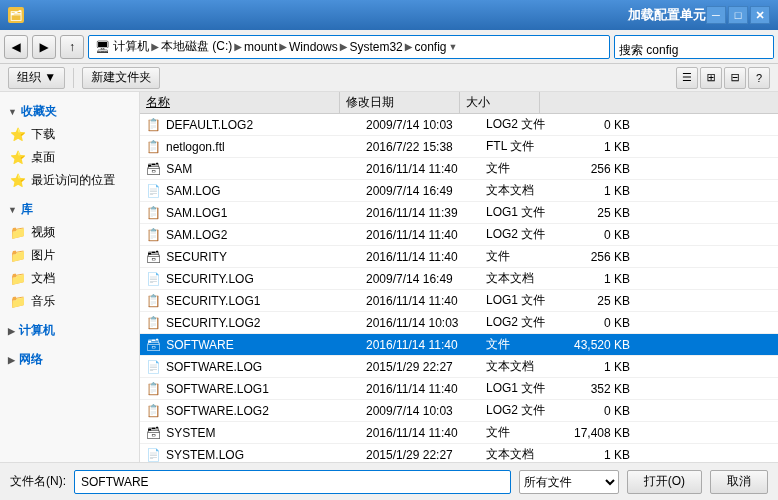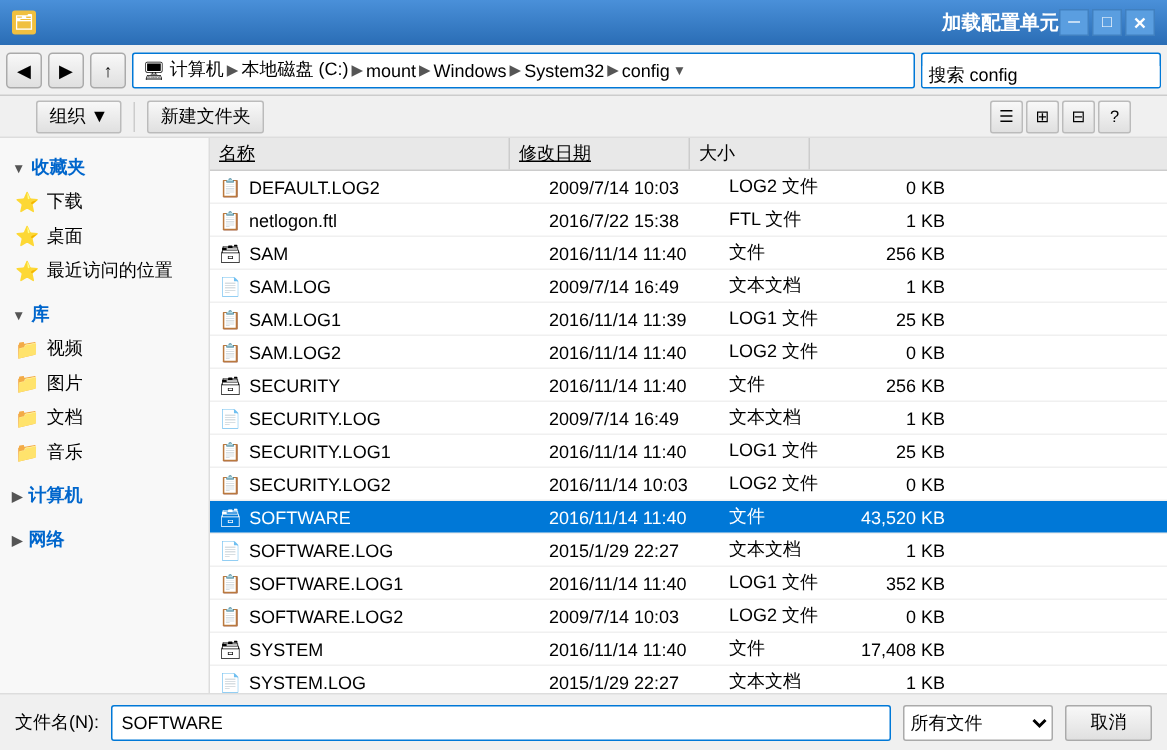--- a/index.html
+++ b/index.html
@@ -106,21 +106,21 @@
       font-size: 12px;
       padding: 0 4px;
     }
 
     
     .toolbar {
       background: #f0f0f0;
       height: 28px;
       display: flex;
       align-items: center;
-      padding: 0 24px;
+      padding: 0 8px;
       border-bottom: 1px solid #ddd;
       gap: 8px;
     }
     .toolbar-btn {
       height: 22px;
       padding: 0 8px;
       background: linear-gradient(to bottom, #f8f8f8, #e0e0e0);
       border: 1px solid #bbb;
       border-radius: 2px;
       cursor: pointer;
@@ -193,21 +193,21 @@
       padding: 0 6px;
       font-size: 12px;
       color: #000;
       border-right: 1px solid #ccc;
       height: 100%;
       display: flex; align-items: center;
       cursor: pointer;
       user-select: none;
     }
     .col-name { width: 200px; text-decoration: underline; }
-    .col-date { width: 120px; text-decoration: underline; }
+    .col-date { width: 120px; }
     .col-type { width: 80px; }
     .col-size { width: 80px; }
 
     .file-list {
       flex: 1;
       overflow-y: auto;
       background: white;
     }
     .file-row {
       display: flex;
@@ -555,14 +555,15 @@
       </div>
   </div>
 </div>
 
 <div class="bottom-bar">
   <span class="filename-label">文件名(N):</span>
   <input class="filename-input" type="text" value="SOFTWARE" style="">
   <select class="filetype-select">
     <option>所有文件</option>
   </select>
+  <button class="action-btn">打开(O)</button>
   <button class="action-btn">取消</button>
 </div>
 
 </body></html>

